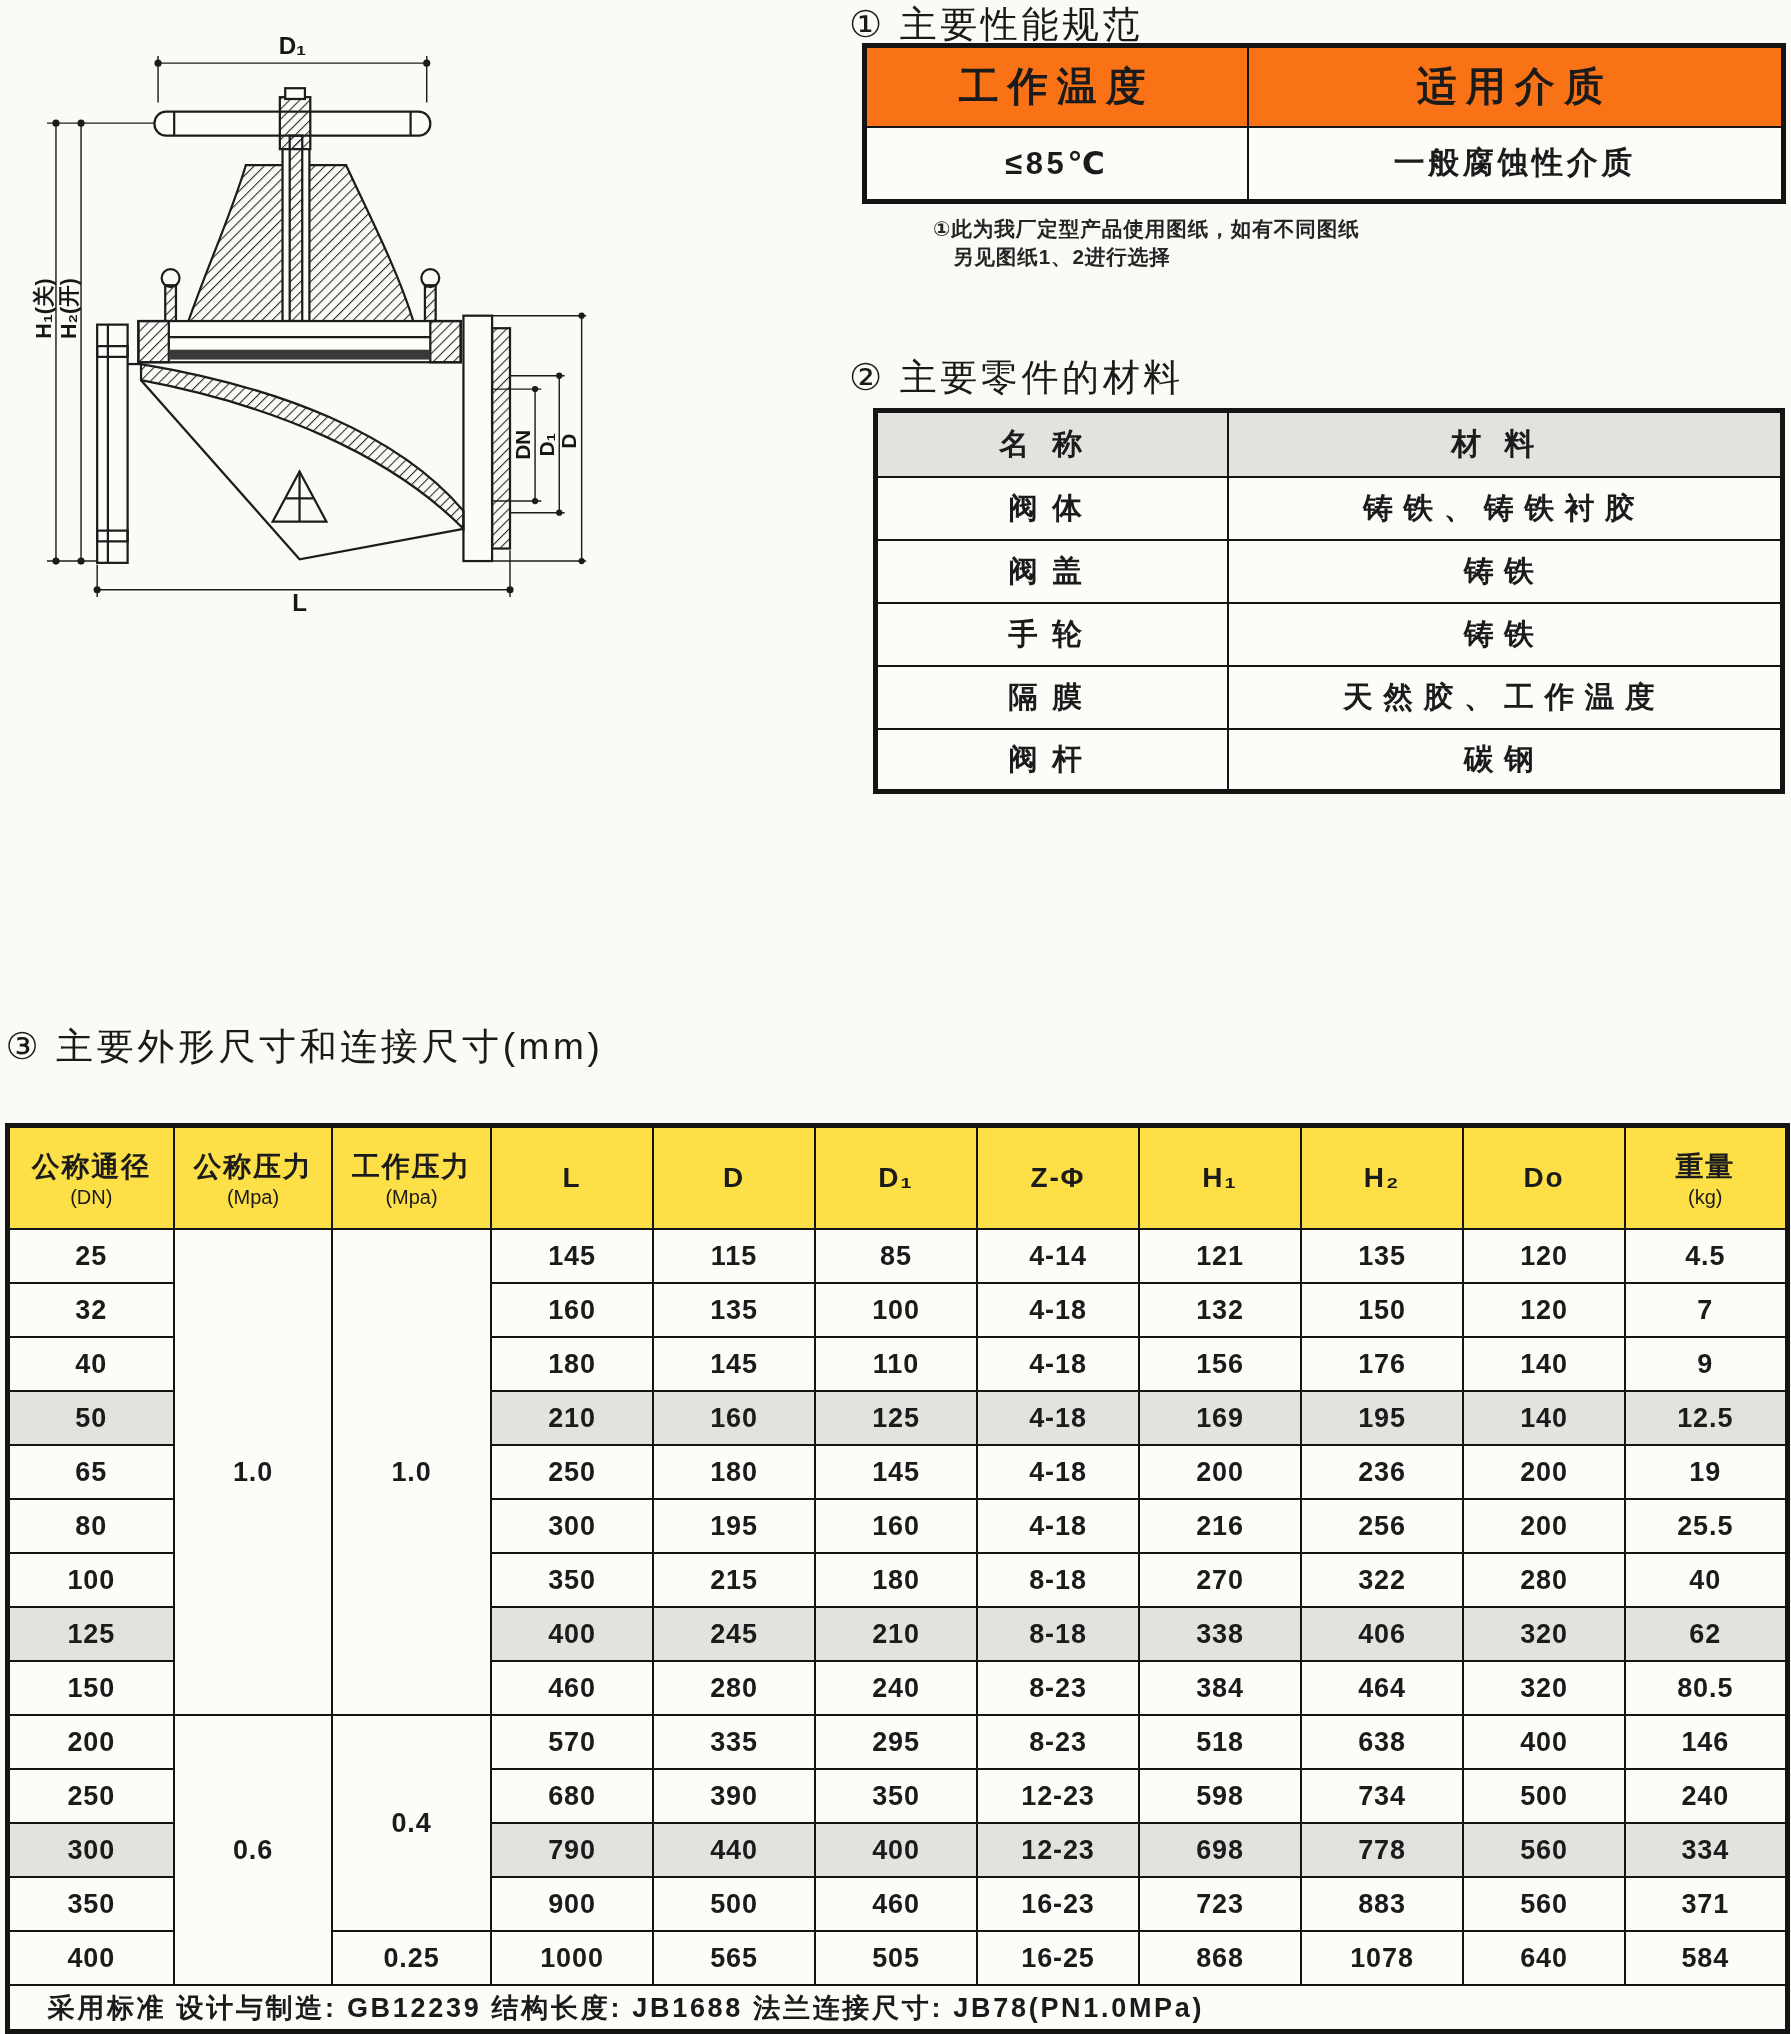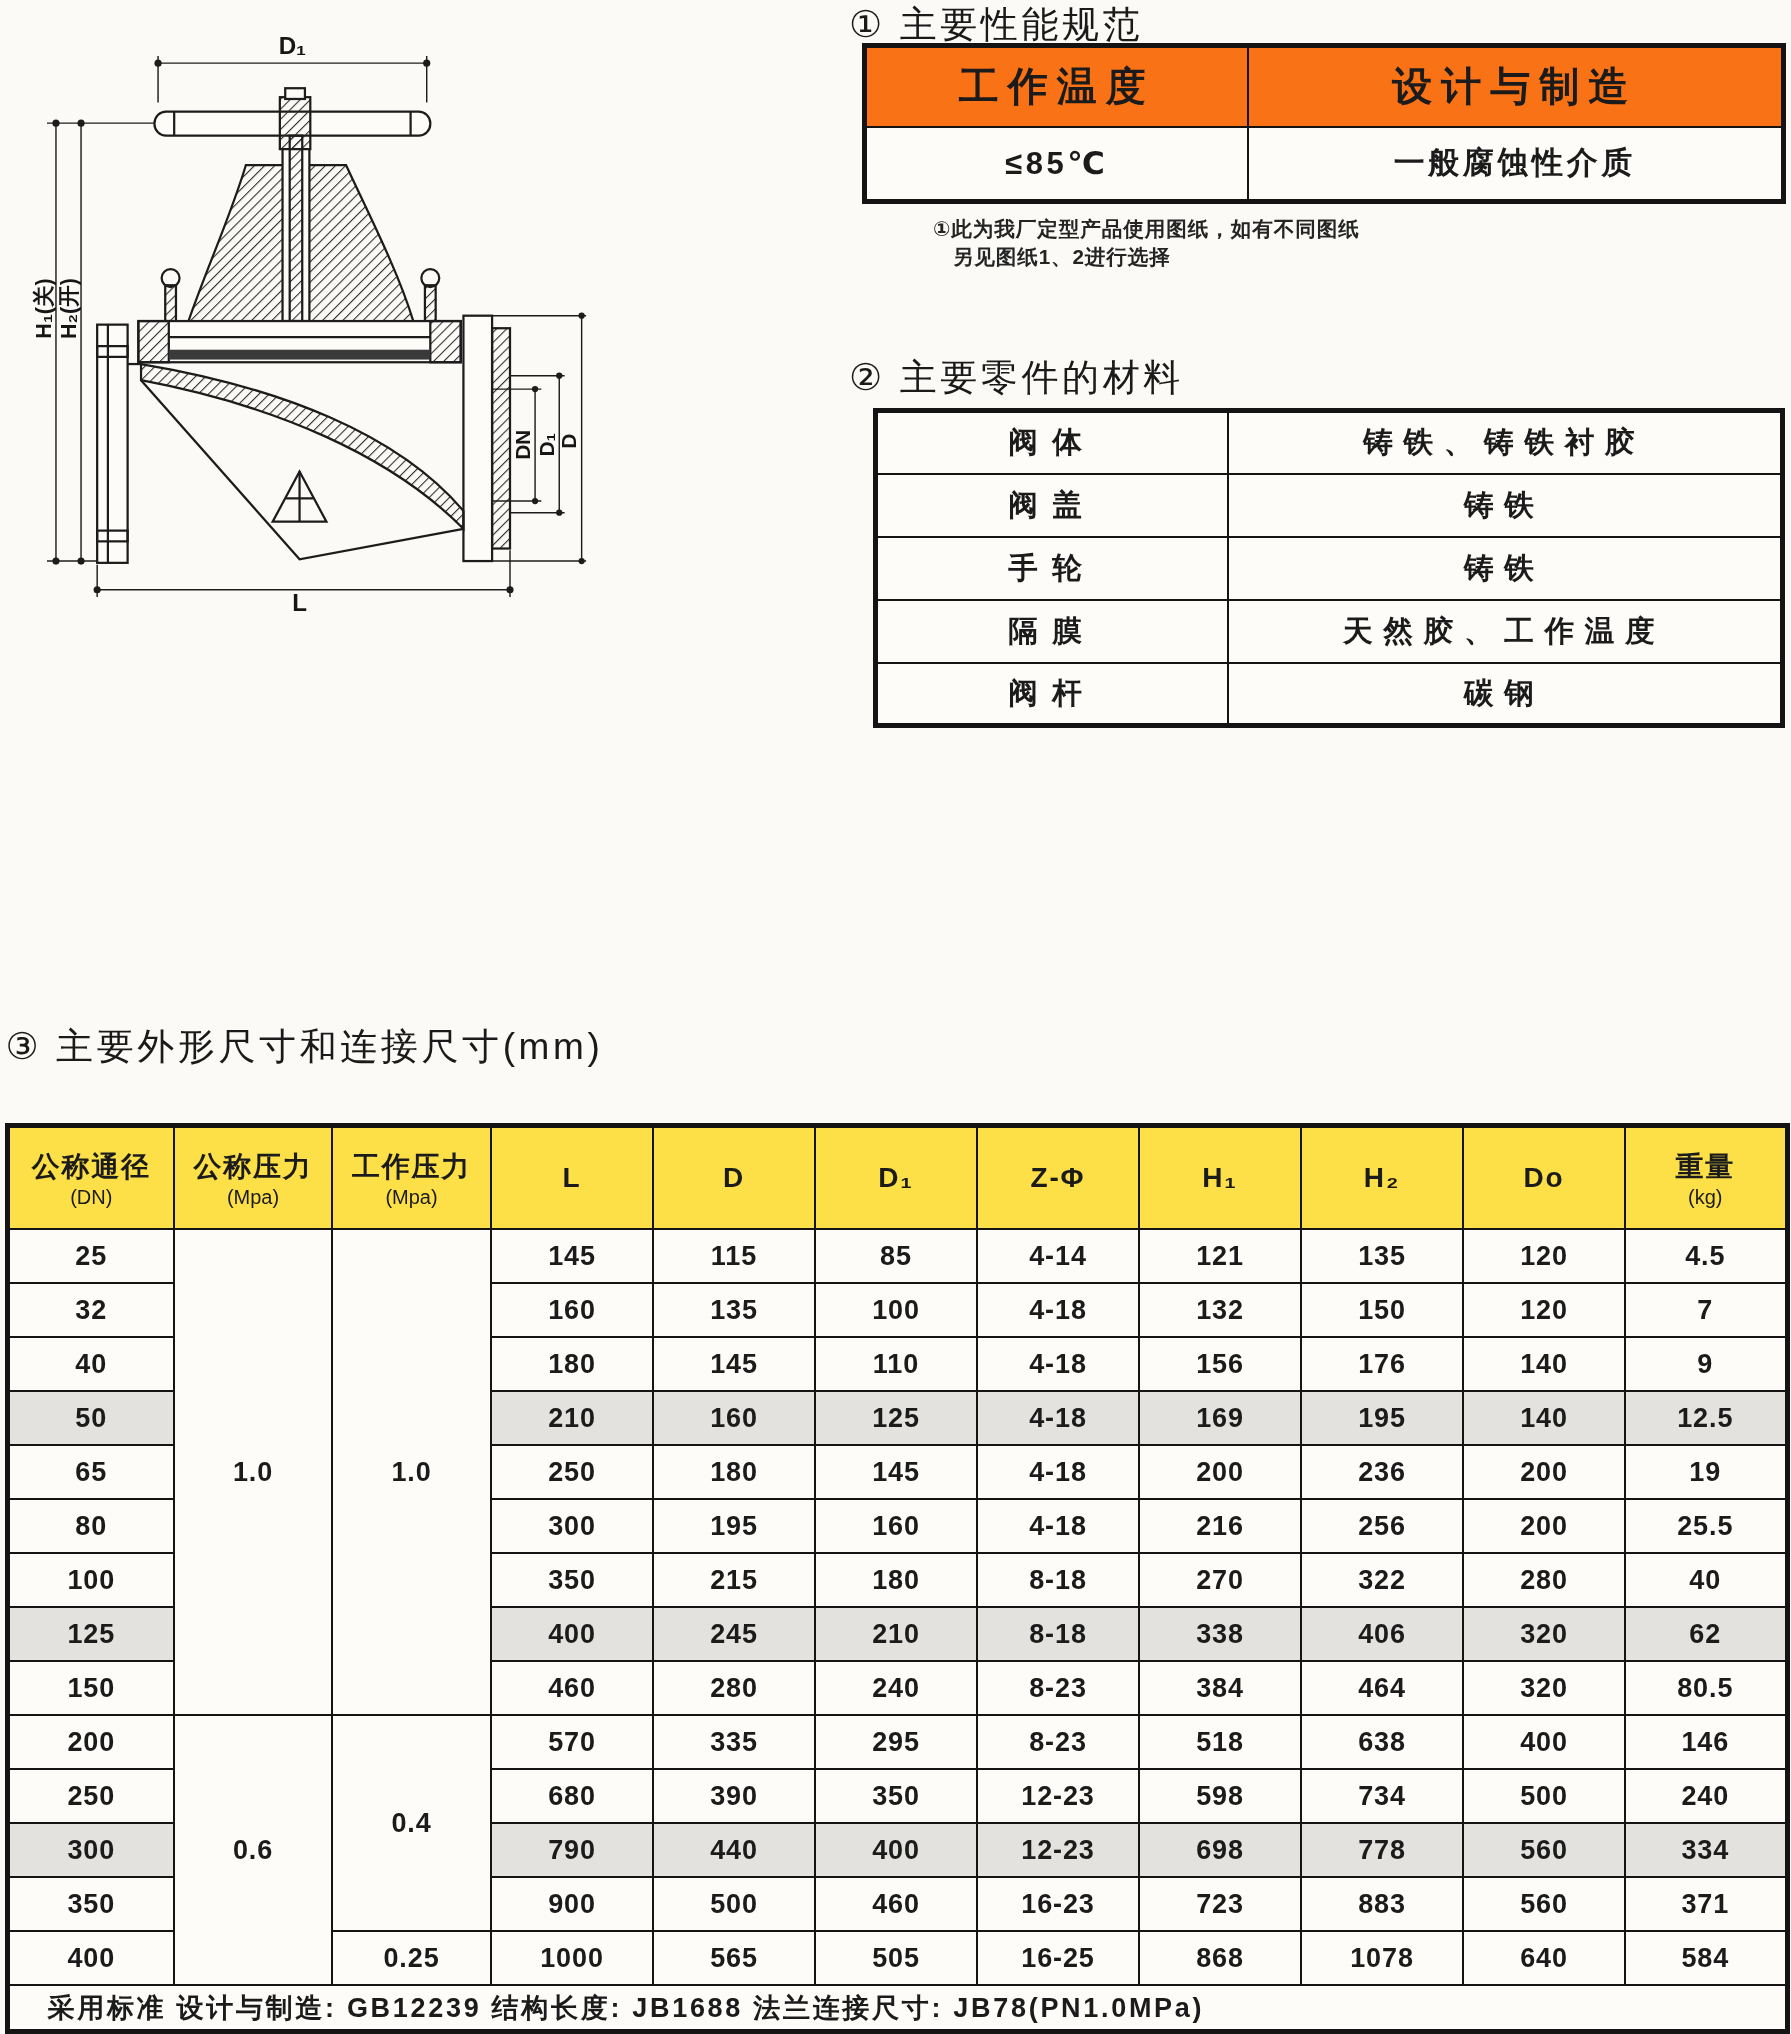--- a/index.html
+++ b/index.html
@@ -159,21 +159,21 @@
 <div class="abs sec-title" style="left:849px;top:0px">① 主要性能规范</div>
 
 <table class="spec abs" style="left:862px;top:43px">
   <colgroup>
       <col style="width:383px">
       <col style="width:536px">
     </colgroup>
   <tbody>
       <tr class="hdr">
     <td>工作温度</td>
-    <td>设计与制造</td>
+    <td>适用介质</td>
   </tr>
   <tr class="val">
     <td>≤85℃</td>
     <td>一般腐蚀性介质</td>
   </tr>
 </tbody>
   </table>
 
 <div class="abs note" style="left:933px;top:215px;width:466px">
   <div class="l1">①此为我厂定型产品使用图纸，如有不同图纸</div>
@@ -181,20 +181,24 @@
 </div>
 
 <div class="abs sec-title" style="left:849px;top:353px">② 主要零件的材料</div>
 
 <table class="mat abs" style="left:873px;top:408px">
   <colgroup>
       <col style="width:352px">
       <col style="width:555px">
     </colgroup>
   <tbody>
+      <tr class="hdr">
+    <td>名称</td>
+    <td>材料</td>
+  </tr>
   <tr>
     <td class="name">阀体</td>
     <td class="matv">铸铁、铸铁衬胶</td>
   </tr>
   <tr>
     <td class="name">阀盖</td>
     <td class="matv">铸铁</td>
   </tr>
   <tr>
     <td class="name">手轮</td>

